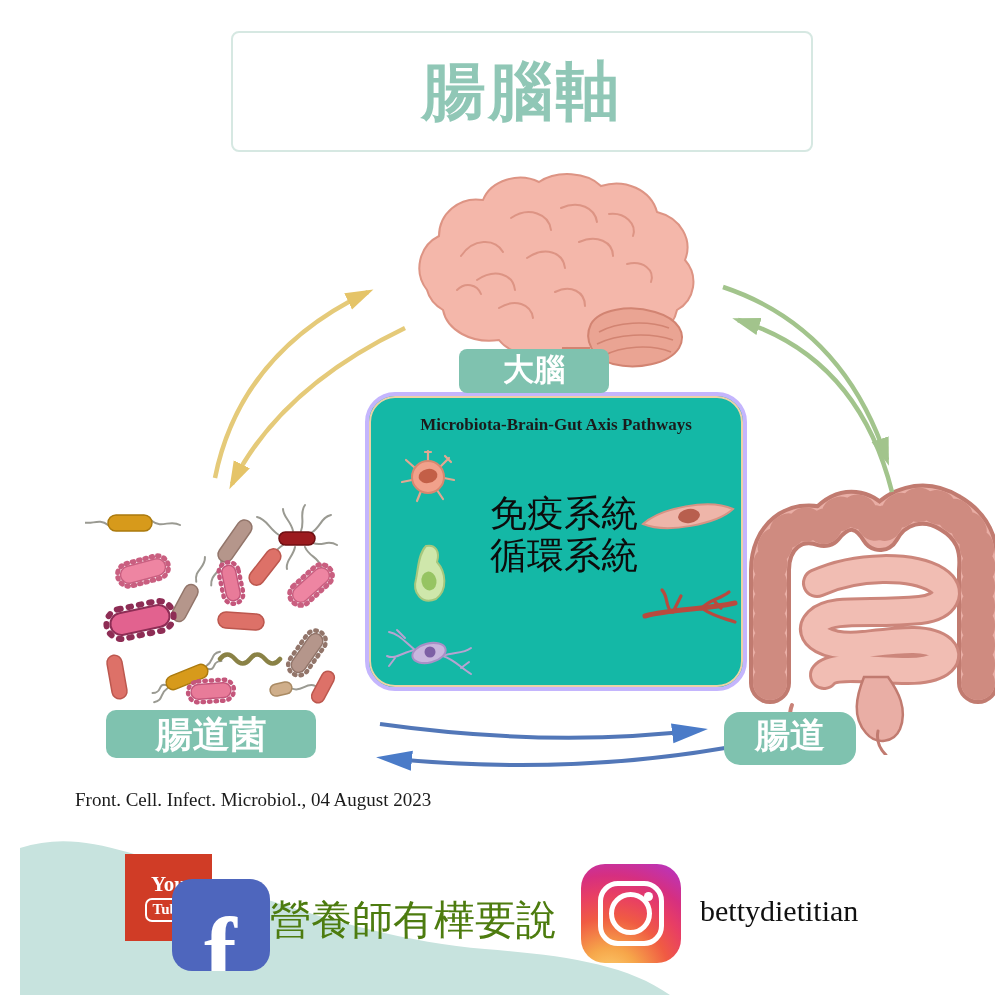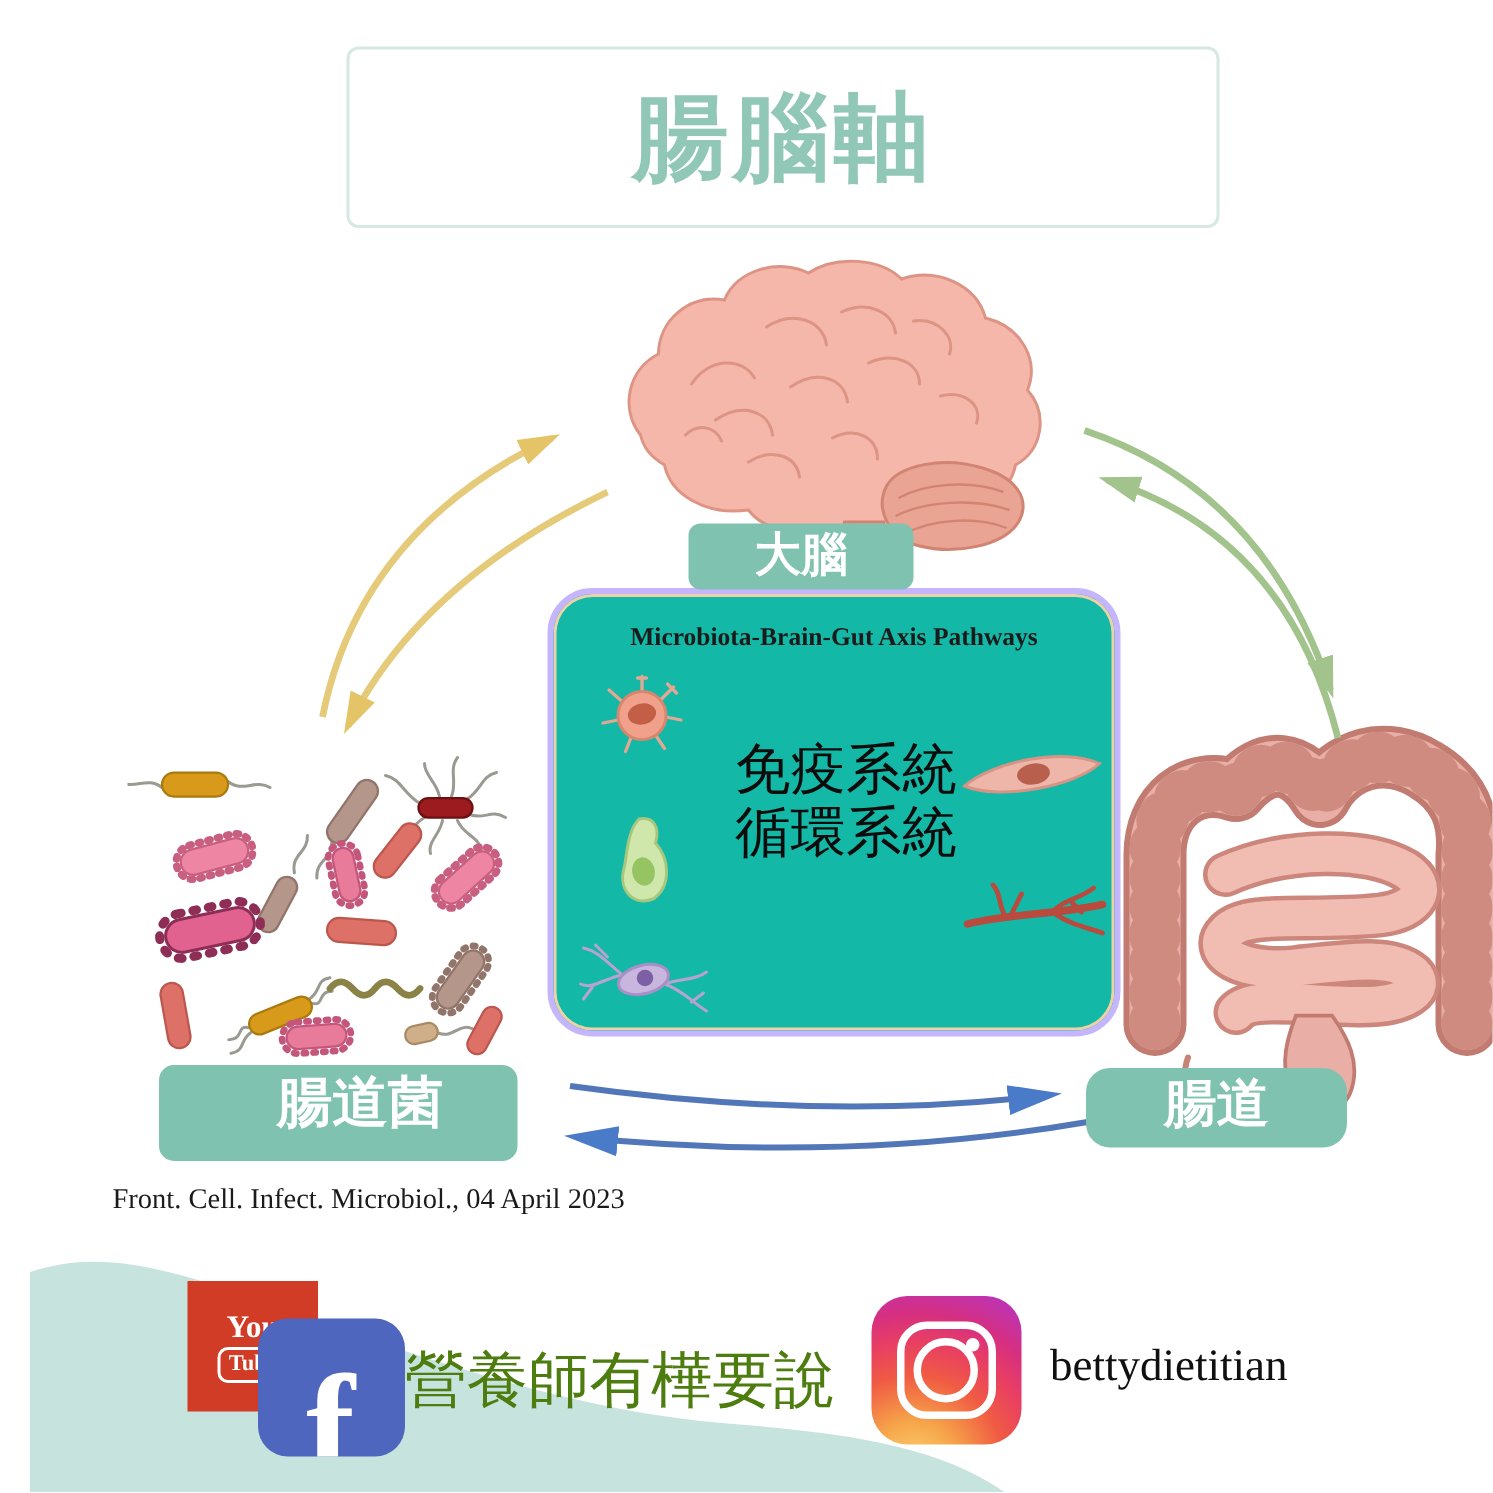--- a/index.html
+++ b/index.html
@@ -15,22 +15,22 @@
     border:2px solid #d6e8e2;border-radius:8px;background:#fff;
     display:flex;align-items:center;justify-content:center;
   }
   .title-text{font-size:64px;font-weight:bold;color:#90c7b6;letter-spacing:3px;}
   
   .tag{
     background:#7fc2af;color:#ffffff;font-weight:bold;
     display:flex;align-items:flex-start;justify-content:center;z-index:6;
   }
   .tag-brain{left:439px;top:349px;width:150px;height:44px;font-size:31px;border-radius:8px;}
-  .tag-bacteria{left:86px;top:710px;width:210px;height:64px;font-size:37px;border-radius:10px;padding-left:29px;}
-  .tag-gut{left:704px;top:712px;width:174px;height:53px;font-size:35px;border-radius:16px;}
+  .tag-bacteria{left:86px;top:710px;width:210px;height:48px;font-size:37px;border-radius:10px;}
+  .tag-gut{left:704px;top:712px;width:132px;height:53px;font-size:35px;border-radius:16px;}
   
   .pathway-box{
     left:345px;top:392px;width:374px;height:291px;background:#14b8a6;
     border:4px solid #c4b5fd;border-radius:30px;box-shadow:inset 0 0 0 2px #ecd2a6;
     z-index:4;
   }
   .pb-title{position:absolute;left:0;right:0;top:19px;text-align:center;
     font-size:17px;font-weight:bold;color:#1b1b1b;}
   .pb-systems{position:absolute;left:16px;right:0;top:97px;text-align:center;
     font-size:37px;line-height:42px;font-weight:500;color:#0c0c0c;}
@@ -257,21 +257,21 @@
   <div class="abs tag tag-brain">
     <span>大腦</span>
   </div>
   <div class="abs tag tag-bacteria">
     <span>腸道菌</span>
   </div>
   <div class="abs tag tag-gut">
     <span>腸道</span>
   </div>
 
-  <div class="abs citation">Front. Cell. Infect. Microbiol., 04 April 2023</div>
+  <div class="abs citation">Front. Cell. Infect. Microbiol., 04 August 2023</div>
 
   <svg class="abs" style="left:0;top:828px;z-index:1;" width="995" height="167" viewBox="0 0 995 167">
     <path d="M0,20 C55,2 105,22 190,52 C280,84 375,114 465,121 C540,127 605,135 650,167 L0,167 Z" fill="#c7e3de"></path>
   </svg>
 
   <div class="abs yt-icon">
     <span class="yt-top">You</span>
     <span class="yt-bottom">Tube</span>
   </div>
   <div class="abs fb-icon">

